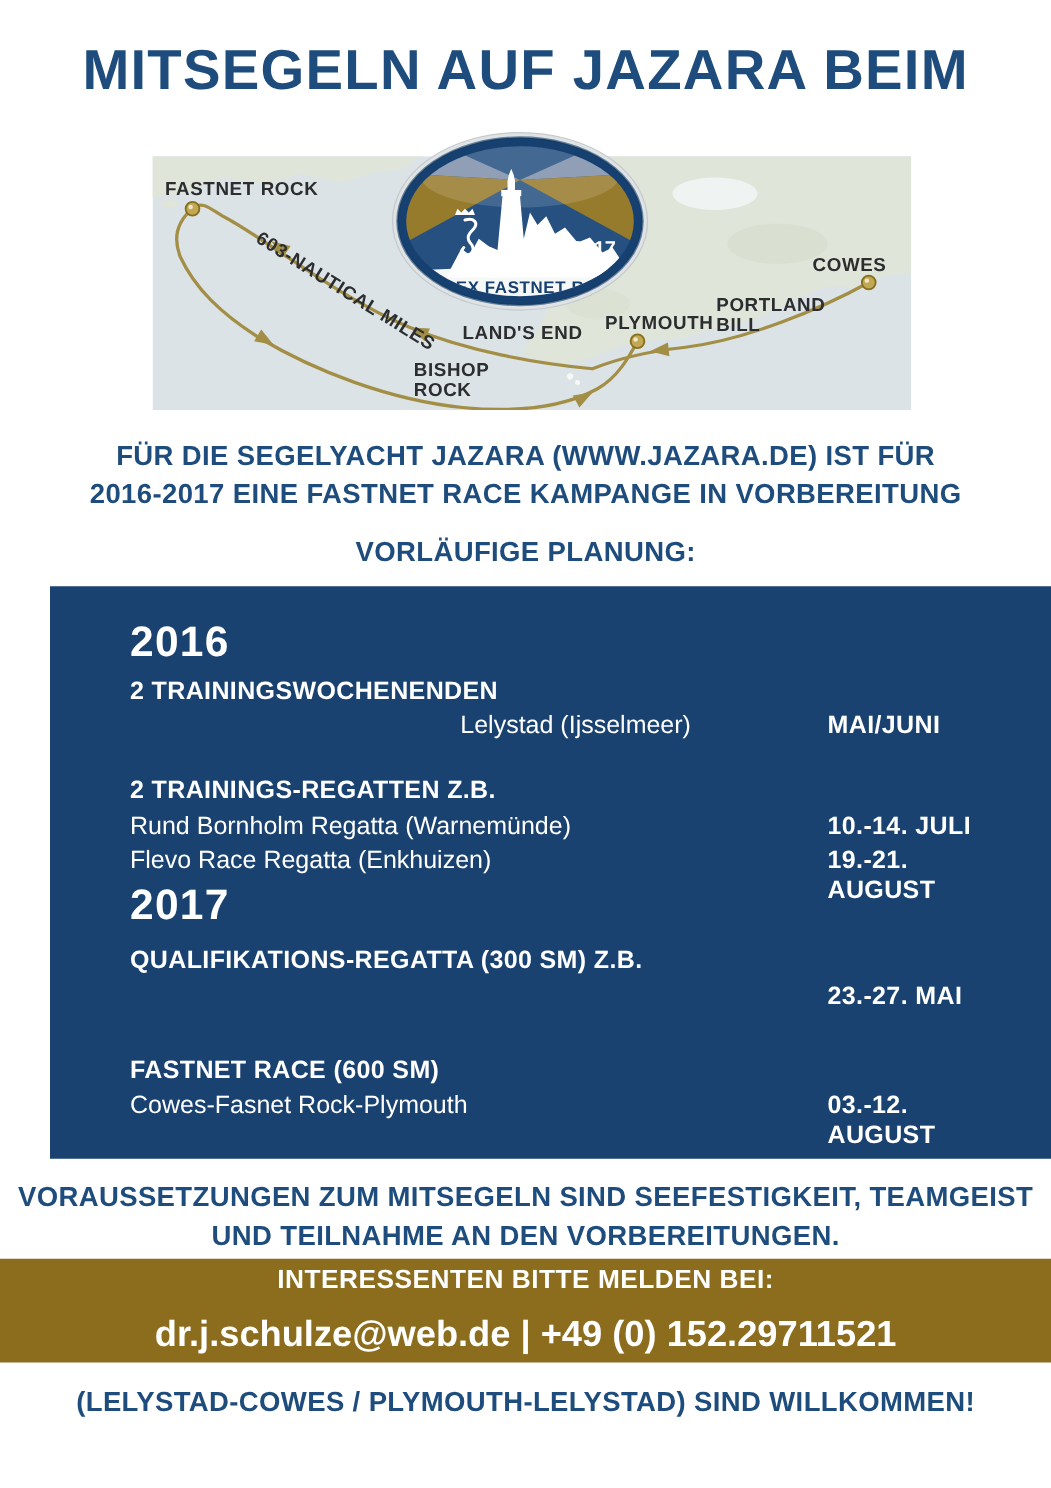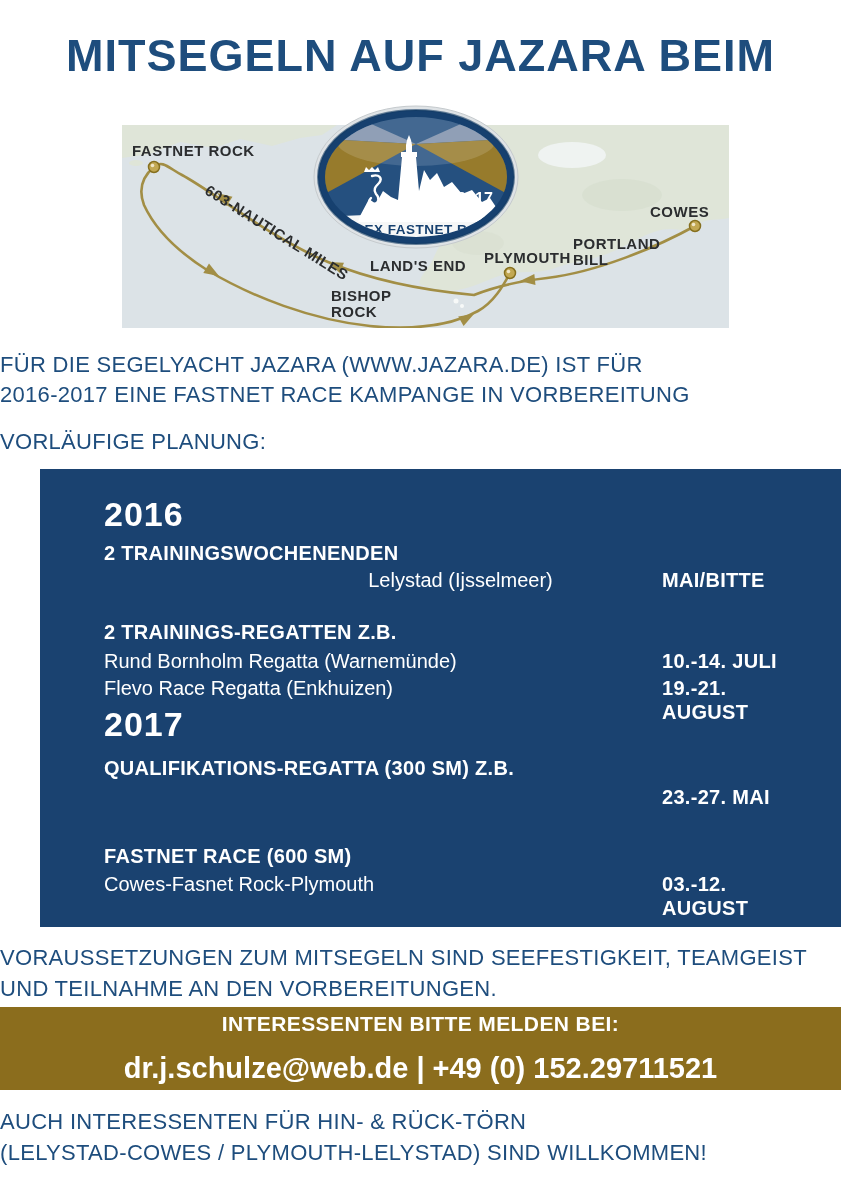--- a/index.html
+++ b/index.html
@@ -9,22 +9,22 @@
   }
   .title {
     position:absolute; top:30px; left:0; width:100%; text-align:center;
     font-size:45px; font-weight:bold; color:#1e4d7d; letter-spacing:1px; white-space:nowrap;
   }
   .map-wrap { position:absolute; left:122px; top:125px; width:607px; height:203px; }
   .map-svg  { position:absolute; left:0; top:0; }
   .logo-wrap { position:absolute; left:190px; top:-21px; width:208px; height:146px; }
   .map-label { font-family:"Liberation Sans", sans-serif; font-weight:bold; font-size:15px; fill:#2b2d2f; letter-spacing:0.5px; }
   .blue-copy {
-    position:absolute; left:0; width:100%; 
-    color:#1e4d7d; font-weight:normal; font-size:22px; line-height:30px; letter-spacing:0.3px;
+    position:absolute; left:0; width:100%; text-align:center;
+    color:#1e4d7d; font-weight:bold; font-size:22px; line-height:30px; letter-spacing:0.3px;
   }
   .intro    { top:350px; }
   .planning { top:427px; }
   .panel {
     position:absolute; top:469px; left:0; width:841px; height:458px;
     background:#1a4270; color:#ffffff;margin-left:40px;
   }
   .panel .year { position:absolute; left:64px; font-size:34px; font-weight:bold; letter-spacing:1px; line-height:1; }
   .y2016 { top:28px; }
   .y2017 { top:238px; }
@@ -152,21 +152,21 @@
     <div>2016-2017 EINE FASTNET RACE KAMPANGE IN VORBEREITUNG</div>
   </div>
   <div class="blue-copy planning">VORLÄUFIGE PLANUNG:</div>
 
   <div class="panel">
     <div class="year y2016">2016</div>
 
     <div class="group-heading gh1">2 TRAININGSWOCHENENDEN</div>
     <div class="sched-row sr1">
       <span class="name">Lelystad (Ijsselmeer)</span>
-      <span class="date">MAI/BITTE</span>
+      <span class="date">MAI/JUNI</span>
     </div>
 
     <div class="group-heading gh2">2 TRAININGS-REGATTEN Z.B.</div>
     <div class="sched-row sr2">
       <span class="name">Rund Bornholm Regatta (Warnemünde)</span>
       <span class="date">10.-14. JULI</span>
     </div>
     <div class="sched-row sr3">
       <span class="name">Flevo Race Regatta (Enkhuizen)</span>
       <span class="date">19.-21. AUGUST</span>
@@ -190,17 +190,16 @@
     <div>VORAUSSETZUNGEN ZUM MITSEGELN SIND SEEFESTIGKEIT, TEAMGEIST</div>
     <div>UND TEILNAHME AN DEN VORBEREITUNGEN.</div>
   </div>
 
   <div class="gold-band">
     <div class="band-heading">INTERESSENTEN BITTE MELDEN BEI:</div>
     <div class="band-details">dr.j.schulze@web.de | +49 (0) 152.29711521</div>
   </div>
 
   <div class="blue-copy footer-note">
-    <div>AUCH INTERESSENTEN FÜR HIN- &amp; RÜCK-TÖRN</div>
     <div>(LELYSTAD-COWES / PLYMOUTH-LELYSTAD) SIND WILLKOMMEN!</div>
   </div>
 
 </div>
 
 </body></html>

